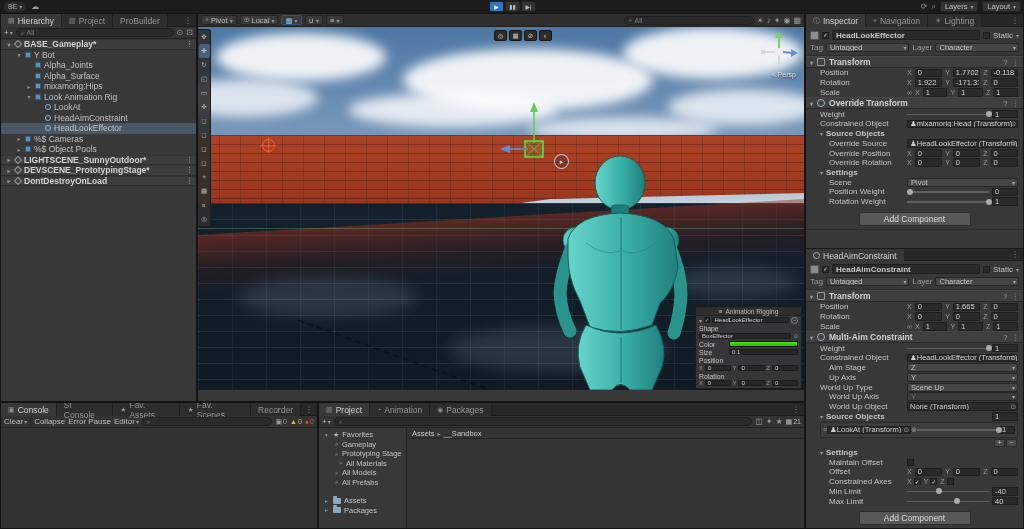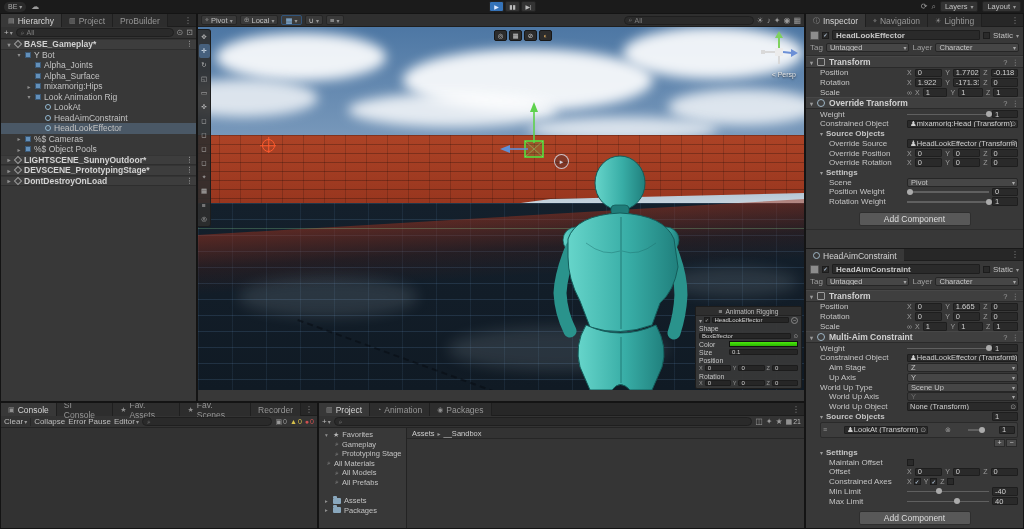--- a/index.html
+++ b/index.html
@@ -130,21 +130,21 @@
   .nfield{flex:1;min-width:0;height:8.5px;background:#2a2a2a;border:1px solid #1e1e1e;border-radius:1px;font-size:7.5px;color:#cfcfcf;padding:0 2px;display:flex;align-items:center;white-space:nowrap;overflow:hidden}
   .ofield{position:relative;padding-right:9px}
   .ofield::after{content:"⊙";position:absolute;right:1px;color:#9a9a9a;font-size:7px}
   .drop{flex:1;min-width:0;height:9px;background:#464646;border:1px solid #262626;border-radius:2px;font-size:7.5px;display:flex;align-items:center;padding:0 3px;position:relative;white-space:nowrap;overflow:hidden}
   .drop::after{content:"▾";position:absolute;right:2px;font-size:6px;color:#aaa}
   .drop.dd{background:#3a3a3a;color:#6f6f6f}
   .slider{flex:1;position:relative;height:8px;min-width:0}
   .slider::before{content:"";position:absolute;left:0;right:0;top:3.5px;height:1.5px;background:#606060}
   .knob{position:absolute;top:1px;width:6px;height:6px;border-radius:50%;background:#ababab;margin-left:-3px}
   .sval{width:26px;flex:none;height:8.5px;background:#2a2a2a;border:1px solid #1e1e1e;border-radius:1px;font-size:7.5px;display:flex;align-items:center;padding:0 2px;color:#cfcfcf}
-  .srcbox{margin:1px 5px 1px 14px;background:#3d3d3d;border:1px solid #2a2a2a;border-radius:2px;padding:1px 2px;display:flex;align-items:center;gap:17px;height:16px;font-size:7.5px}
+  .srcbox{margin:1px 5px 1px 14px;background:#3d3d3d;border:1px solid #2a2a2a;border-radius:2px;padding:1px 2px;display:flex;align-items:center;gap:0;height:16px;font-size:7.5px}
   .pmrow{height:9px;display:flex;justify-content:flex-end;padding-right:6px;gap:1px}
   .pm{width:11px;height:8px;background:#4a4a4a;border:1px solid #2a2a2a;color:#ccc;font-size:7px;display:flex;align-items:center;justify-content:center}
   .addwrap{padding:5px 0 3px}
   .addbtn{width:112px;height:14px;margin:0 auto;background:#585858;border:1px solid #2e2e2e;border-radius:2px;color:#dedede;font-size:8.5px;display:flex;align-items:center;justify-content:center}
   .gap1{height:20px;background:#383838;border-top:1px solid #2c2c2c}
   .subtabbar{height:13px;background:#272727;border-top:1px solid #191919;border-bottom:1px solid #1d1d1d;display:flex}
   .subtab{height:13px;background:#383838;display:flex;align-items:center;gap:3px;padding:0 7px;font-size:8.5px;color:#d2d2d2}
   .axchk{display:flex;align-items:center;gap:2px}
 </style>
 </head>
@@ -556,21 +556,21 @@
             <span>Favorites</span>
           </div>
         <div class="prow" style="padding-left:16px">
             <span class="mag">⌕</span>
             <span>Gameplay</span>
           </div>
         <div class="prow" style="padding-left:16px">
             <span class="mag">⌕</span>
             <span>Prototyping Stage</span>
           </div>
-        <div class="prow" style="padding-left:8px">
+        <div class="prow" style="padding-left:20px">
             <span class="mag">⌕</span>
             <span>All Materials</span>
           </div>
         <div class="prow" style="padding-left:16px">
             <span class="mag">⌕</span>
             <span>All Models</span>
           </div>
         <div class="prow" style="padding-left:16px">
             <span class="mag">⌕</span>
             <span>All Prefabs</span>

